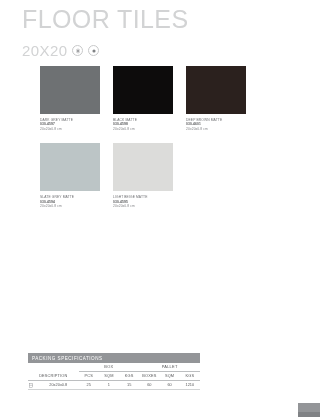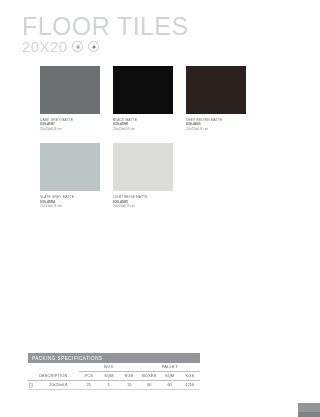--- a/index.html
+++ b/index.html
@@ -7,30 +7,30 @@
     width:320px;height:417px;
     background:#ffffff;
     font-family:"Liberation Sans", sans-serif;
     color:#231f20;
     overflow:hidden;
     position:relative;
   }
   .page{position:relative;width:320px;height:417px;}
 
   
-  .header{position:absolute;left:22px;top:14px;}
+  .header{position:absolute;left:22px;top:7px;}
   .title{
     font-size:25px;
     letter-spacing:0.4px;
     color:#d2d3d4;
     font-weight:400;
     line-height:25px;
     white-space:nowrap;
   }
-  .subrow{display:flex;align-items:center;gap:5px;margin-top:0;}
+  .subrow{display:flex;align-items:center;gap:5px;margin-top:11px;}
   .subtitle{
     font-size:15px;
     color:#d2d3d4;
     letter-spacing:0.4px;
     line-height:15px;
   }
   .badge{
     width:9px;height:9px;border-radius:50%;
     background:#ffffff;
     border:1px solid #c8c9ca;

